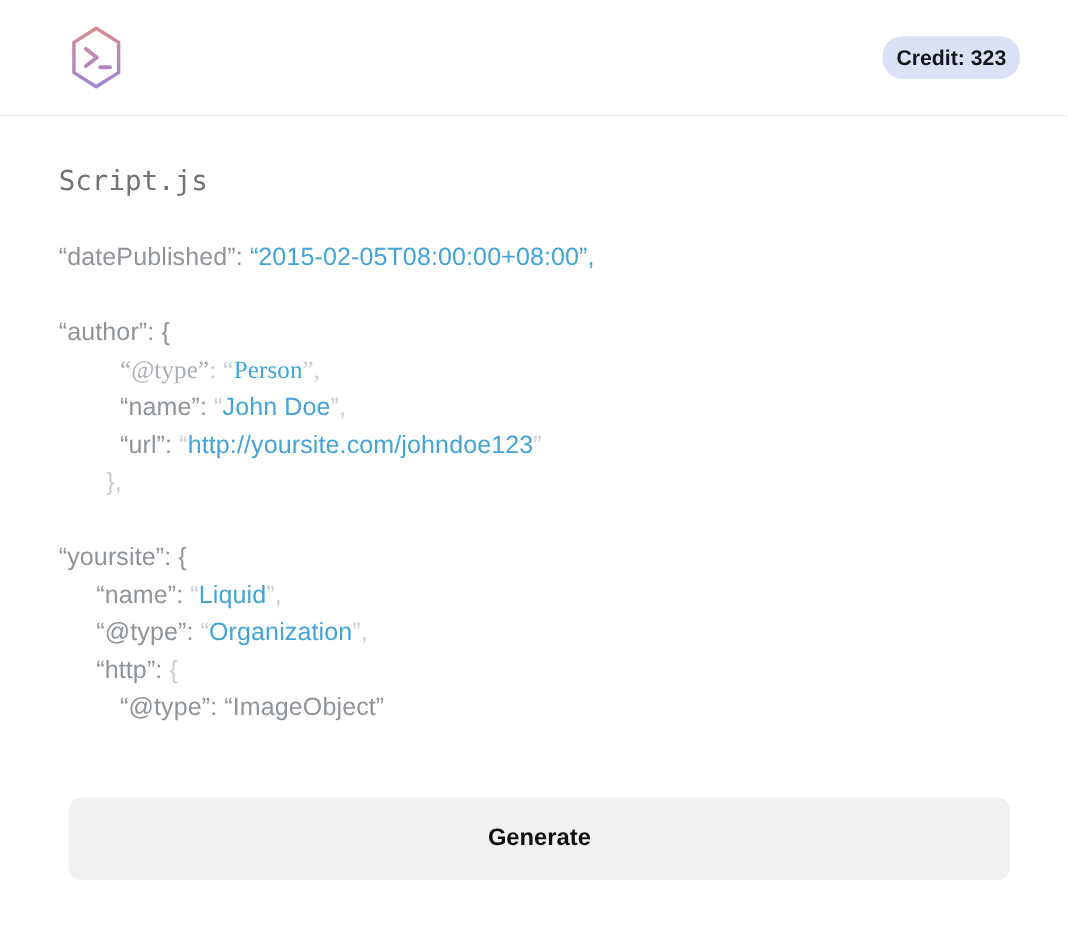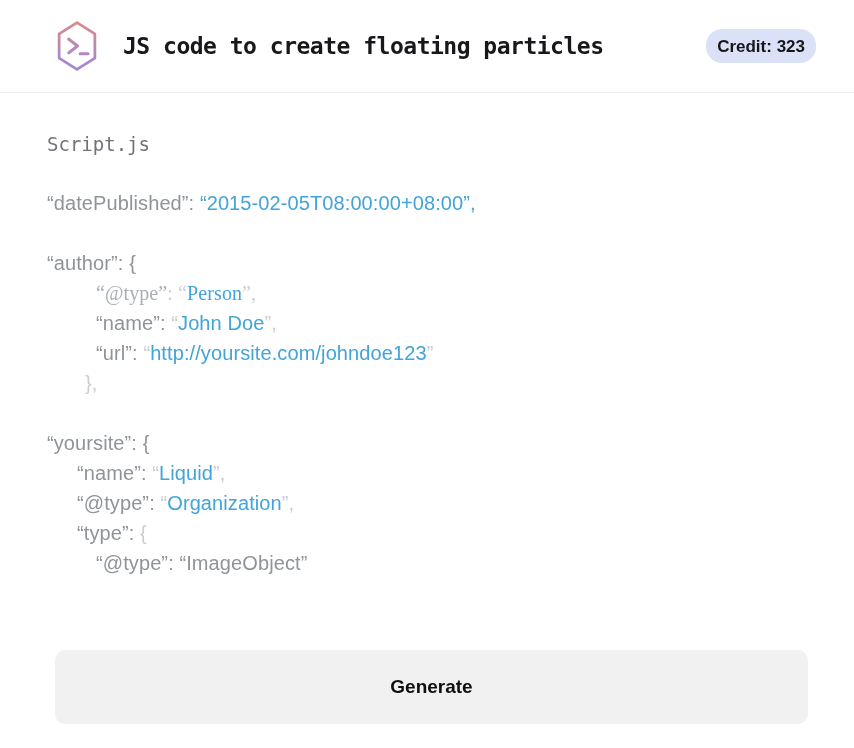--- a/index.html
+++ b/index.html
@@ -24,30 +24,30 @@
     letter-spacing:-0.5px;white-space:nowrap;
   }
   .credit{
     margin-left:auto;background:var(--badge-bg);color:var(--badge-text);
     font-weight:700;font-size:17px;line-height:1;
     padding:9px 11px 8px;border-radius:16px;white-space:nowrap;
   }
   .content{padding:40px 47px 0 47px;}
   .filename{
     font-family:"DejaVu Sans Mono","Liberation Mono",monospace;
-    font-size:19px;font-weight:500;color:#707378;margin:0 0 33px 0;
+    font-size:22px;font-weight:500;color:#707378;margin:0 0 33px 0;
   }
   .code{font-size:20px;line-height:30px;letter-spacing:0.1px;margin-top:28px;}
   .code-line{white-space:pre;min-height:30px;}
   .tok-key{color:var(--c-key);}
   .tok-dim{color:var(--c-dim);}
   .tok-val{color:var(--c-val);}
   .tok-faint{color:var(--c-faint);}
   .generate{
-    display:block;margin:72px 0 0 8px;width:753px;height:74px;
+    display:block;margin:57px 0 0 8px;width:753px;height:66px;
     background:var(--btn-bg);border:none;border-radius:10px;cursor:pointer;
     font-family:"Liberation Sans",sans-serif;font-size:19px;font-weight:700;color:#0F1012;
   }
 </style>
 </head>
 <body>
 
 <header class="header">
   <span class="logo">
     <svg width="44" height="52" viewBox="0 0 48 56" fill="none">
@@ -55,35 +55,34 @@
         <linearGradient id="hexg" x1="24" y1="2" x2="24" y2="54" gradientUnits="userSpaceOnUse">
           <stop offset="0" style="stop-color:var(--grad-top,#D9898D)"></stop>
           <stop offset="1" style="stop-color:var(--grad-bottom,#9F86DB)"></stop>
         </linearGradient>
       </defs>
       <path d="M24 2.5 L43.5 14.8 L43.5 41.2 L24 53.5 L4.5 41.2 L4.5 14.8 Z" stroke="url(#hexg)" stroke-width="3" stroke-linejoin="round" fill="none"></path>
       <path d="M15 20.5 L24.5 28 L15 35.5" stroke="url(#hexg)" stroke-width="3.4" stroke-linecap="round" stroke-linejoin="round" fill="none"></path>
       <path d="M27.5 36.5 L36 36.5" stroke="url(#hexg)" stroke-width="3.4" stroke-linecap="round" fill="none"></path>
     </svg>
   </span>
-  <h1 class="title">JS code to create floating particles</h1>
   <span class="credit">Credit: 323</span>
 </header>
 
 <main class="content">
   <h2 class="filename">Script.js</h2>
   <div class="code">
       <div class="code-line" style="padding-left: 0px;"><span class="tok-key">“datePublished”: </span><span class="tok-val">“2015-02-05T08:00:00+08:00”,</span></div>
       <div class="code-line" style="padding-left: 0px;"></div>
       <div class="code-line" style="padding-left: 0px;"><span class="tok-key">“author”: {</span></div>
       <div class="code-line" style="padding-left: 49px; font-family: Liberation Serif, serif;"><span class="tok-dim">“@type”</span><span class="tok-faint">: “</span><span class="tok-val">Person</span><span class="tok-faint">”,</span></div>
       <div class="code-line" style="padding-left: 49px;"><span class="tok-key">“name”: </span><span class="tok-faint">“</span><span class="tok-val">John Doe</span><span class="tok-faint">”,</span></div>
       <div class="code-line" style="padding-left: 49px;"><span class="tok-key">“url”: </span><span class="tok-faint">“</span><span class="tok-val">http://yoursite.com/johndoe123</span><span class="tok-faint">”</span></div>
       <div class="code-line" style="padding-left: 38px;"><span class="tok-faint">},</span></div>
       <div class="code-line" style="padding-left: 0px;"></div>
       <div class="code-line" style="padding-left: 0px;"><span class="tok-key">“yoursite”: {</span></div>
       <div class="code-line" style="padding-left: 30px;"><span class="tok-key">“name”: </span><span class="tok-faint">“</span><span class="tok-val">Liquid</span><span class="tok-faint">”,</span></div>
       <div class="code-line" style="padding-left: 30px;"><span class="tok-key">“@type”: </span><span class="tok-faint">“</span><span class="tok-val">Organization</span><span class="tok-faint">”,</span></div>
-      <div class="code-line" style="padding-left: 30px;"><span class="tok-key">“type”: </span><span class="tok-faint">{</span></div>
+      <div class="code-line" style="padding-left: 30px;"><span class="tok-key">“http”: </span><span class="tok-faint">{</span></div>
       <div class="code-line" style="padding-left: 49px;"><span class="tok-key">“@type”: “ImageObject”</span></div>
     </div>
   <button class="generate">Generate</button>
 </main>
 
 </body></html>

